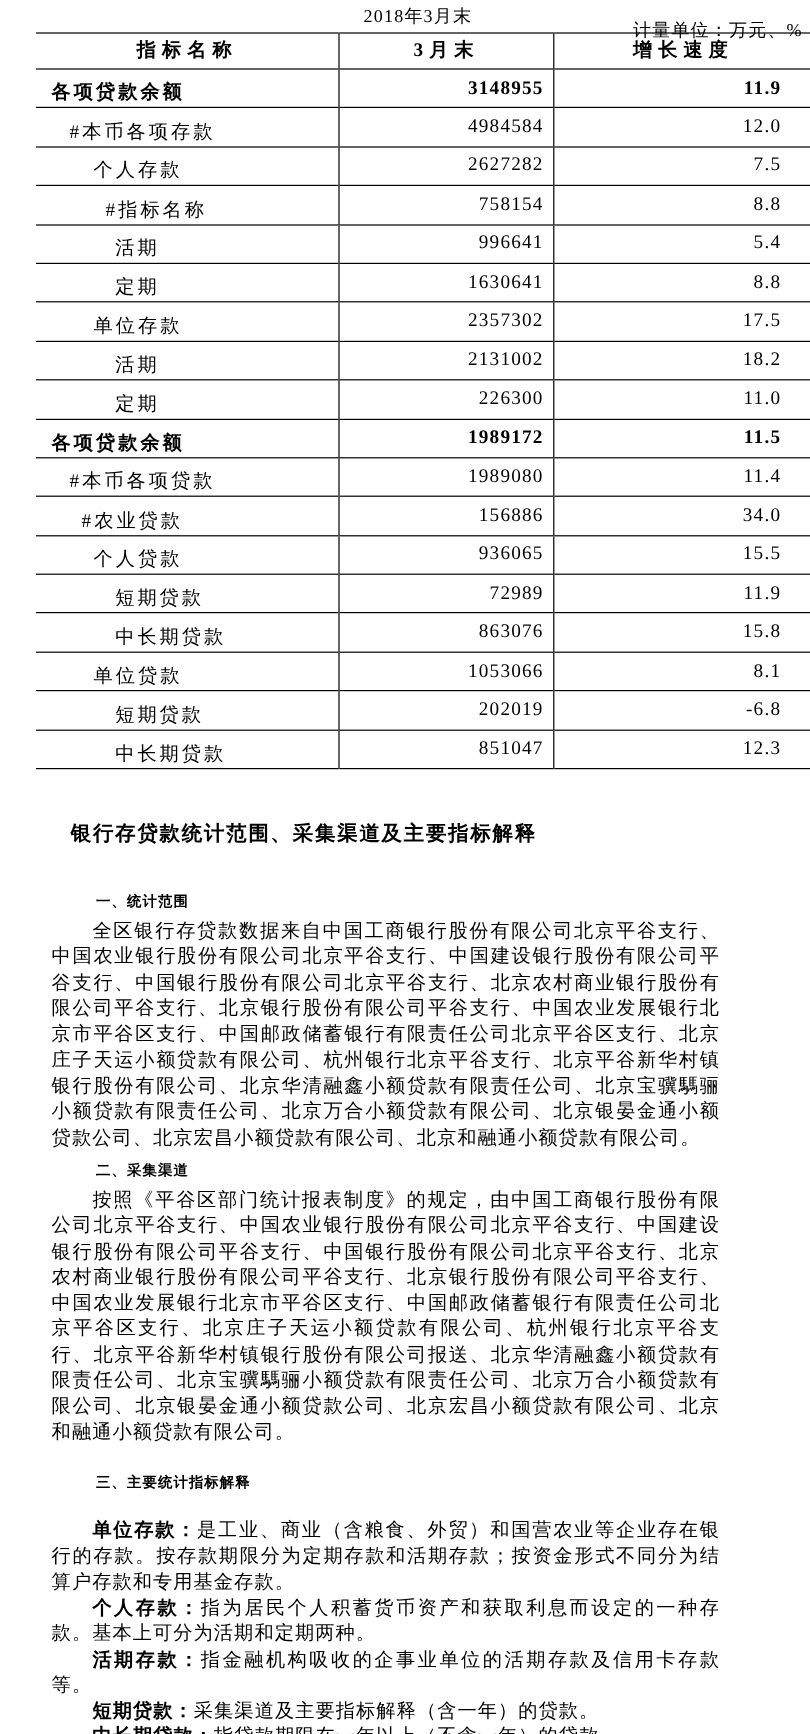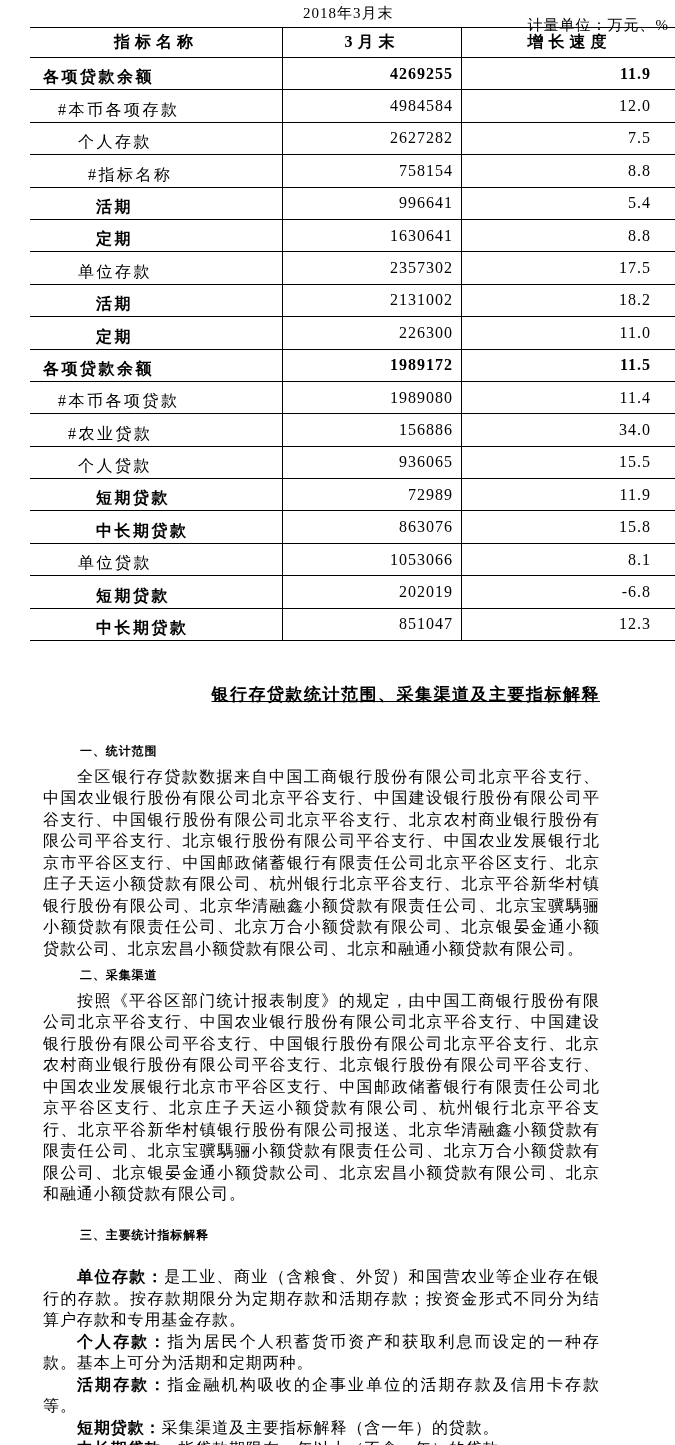--- a/index.html
+++ b/index.html
@@ -23,35 +23,35 @@
   td { font-size:16px; padding:0; }
   .c1 { width:252px; }
   .c2 { width:178px; border-left:1px solid #000;margin-left:24px; }
   .c3 { width:215px; border-left:1px solid #000; }
   td.c1 { vertical-align:bottom; padding-bottom:1px; letter-spacing:2.5px; white-space:nowrap; }
   td.c2 { text-align:right; padding-right:8px; vertical-align:middle; letter-spacing:1px; }
   td.c3 { text-align:right; padding-right:26px; vertical-align:middle; letter-spacing:1px; }
   tr.bold-row td { font-weight:bold; }
   .ind-0 { padding-left:13px; } .ind-1 { padding-left:28px; }
   .ind-2 { padding-left:38px; } .ind-3 { padding-left:48px; }
-  .ind-4 { padding-left:58px; } .ind-5 { padding-left:66px;font-weight:bold; }
+  .ind-4 { padding-left:58px; } .ind-5 { padding-left:66px; }
 
   
   .article { margin:42px 0 0 43px; width:557px; font-size:16px; line-height:21.5px;
              letter-spacing:0.9px; text-align:justify; text-justify:inter-character;
              word-break:break-all; }
-  .article-title { text-align:right; font-weight:bold; font-size:17px; letter-spacing:1.5px;
-                   line-height:24px; margin:0; word-break:keep-all;text-decoration:underline; }
+  .article-title { text-align:left; font-weight:bold; font-size:17px; letter-spacing:1.5px;
+                   line-height:24px; margin:16px; word-break:keep-all; }
   .sec-heading { font-weight:bold; font-size:12px; text-indent:34px; margin:3px; white-space:nowrap; }
   .sec-heading.h1 { margin-top:34px; }
   .sec-heading.h2 { margin-top:6px; }
   .sec-heading.h3 { margin-top:20px; }
   p.body-para { margin:0; text-indent:34px; }
   .defs { margin-top:20px; }
-  p.def { margin:0; text-indent:34px; }
+  p.def { margin:0; text-indent:34px;font-family:Liberation Mono, monospace; }
   p.def b { font-weight:bold; }
 </style>
 </head>
 <body>
 
 <div class="top-strip">
   <span class="date-label">2018年3月末</span>
   <span class="unit-label">计量单位：万元、%</span>
 </div>
 
@@ -59,21 +59,21 @@
   <thead>
     <tr>
       <th class="c1">指标名称</th>
       <th class="c2">3月末</th>
       <th class="c3">增长速度</th>
     </tr>
   </thead>
   <tbody id="stats-body">
   <tr class="bold-row">
     <td class="c1 ind-0">各项贷款余额</td>
-    <td class="c2">4269255</td>
+    <td class="c2">3148955</td>
     <td class="c3">11.9</td>
   </tr>
 
   <tr>
     <td class="c1 ind-1">#本币各项存款</td>
     <td class="c2">4984584</td>
     <td class="c3">12.0</td>
   </tr>
 
   <tr>

